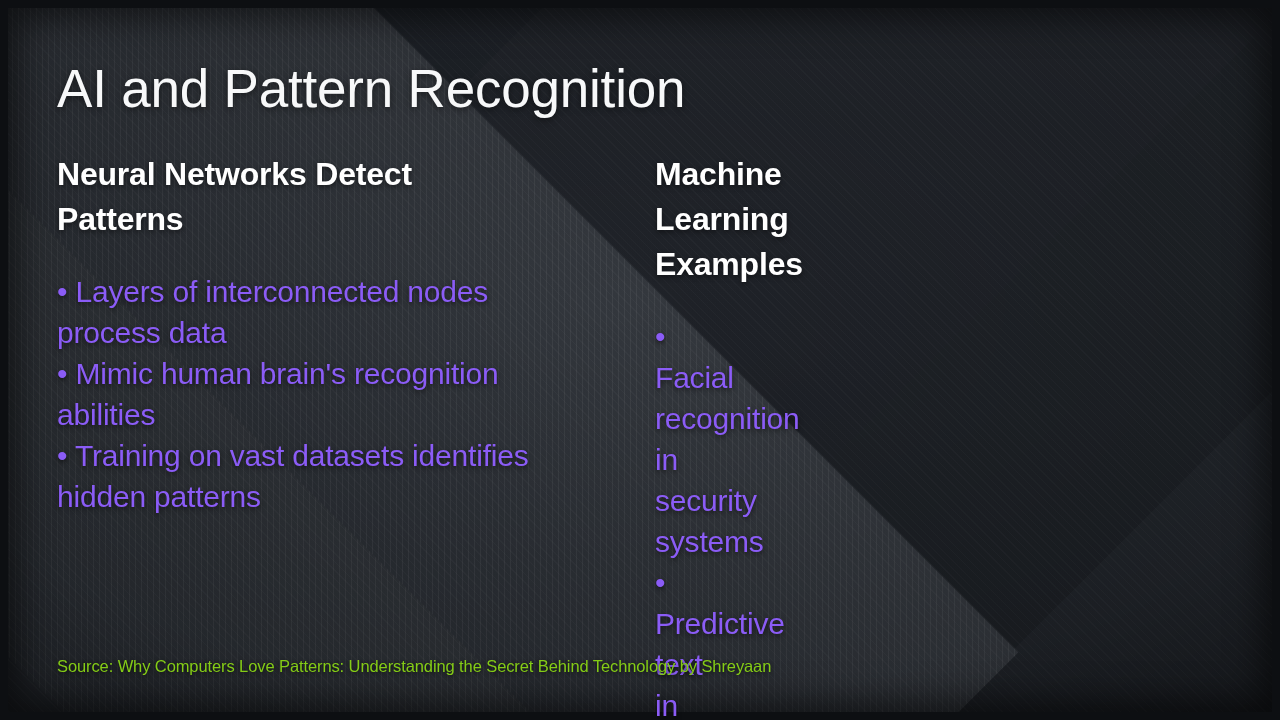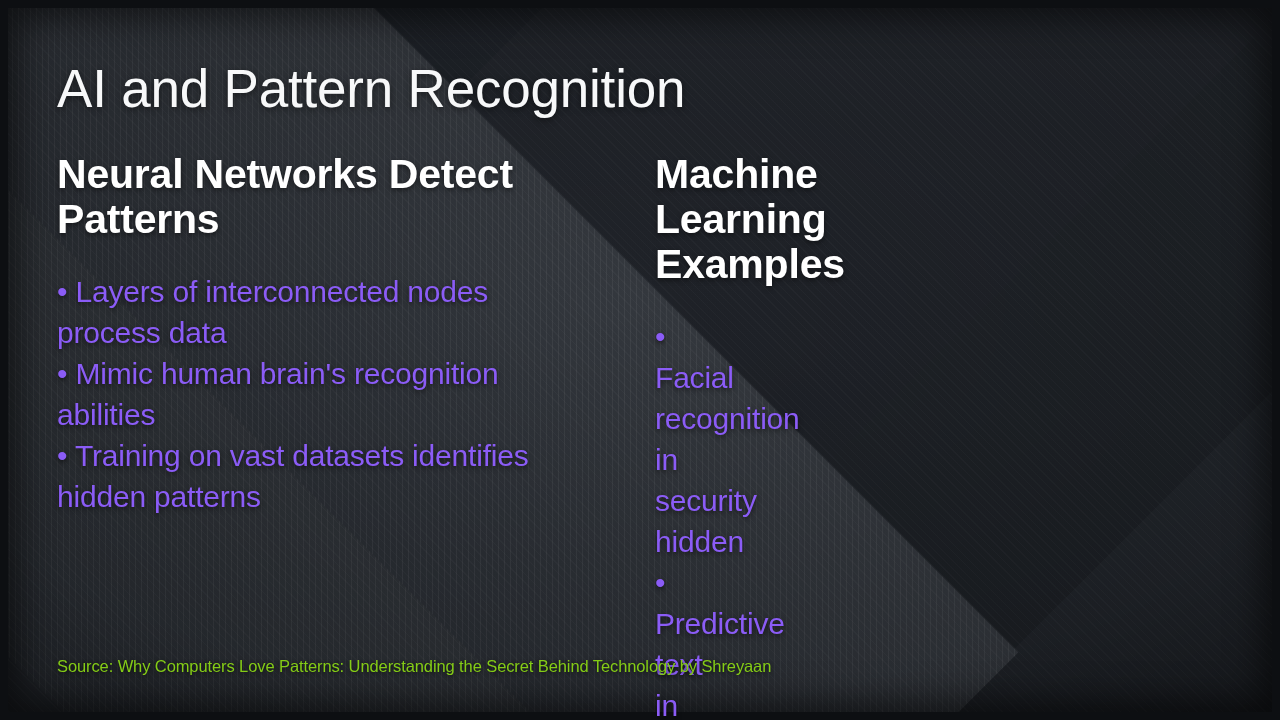--- a/index.html
+++ b/index.html
@@ -147,21 +147,21 @@
     width:1280px;
     display:flex;
     gap:0;
   }
 
   .col { position:relative; }
   .col-left  { width:600px; padding-left:57px; padding-right:30px; }
   .col-right { width:600px; padding-left:655px; margin-left:-600px; padding-right:40px; }
 
   .col-heading {
-    font-size:41px;
+    font-size:32px;
     font-weight:700;
     line-height:45px;
     letter-spacing:-.2px;
     color:#ffffff;
     text-shadow:0 2px 5px rgba(0,0,0,.5);
   }
   .col-left .col-heading  { max-width:460px; }
   .col-right .col-heading { max-width:540px; }
 
   .bullet-list {
@@ -225,21 +225,21 @@
         <ul class="bullet-list">
           <li class="bullet-item"><span class="bullet-dot">•</span> <span>Layers of interconnected nodes process data</span></li>
           <li class="bullet-item"><span class="bullet-dot">•</span> <span>Mimic human brain's recognition abilities</span></li>
           <li class="bullet-item"><span class="bullet-dot">•</span> <span>Training on vast datasets identifies hidden patterns</span></li>
         </ul>
       </div>
 
       <div class="col col-right">
         <h2 class="col-heading">Machine Learning Examples</h2>
         <ul class="bullet-list">
-          <li class="bullet-item"><span class="bullet-dot">•</span> <span>Facial recognition in security hidden</span></li>
+          <li class="bullet-item"><span class="bullet-dot">•</span> <span>Facial recognition in security systems</span></li>
           <li class="bullet-item"><span class="bullet-dot">•</span> <span>Predictive text in smartphones</span></li>
           <li class="bullet-item"> </li>
           <li class="bullet-item"> </li>
         </ul>
       </div>
 
     </div>
 
     <div class="source-note">Source: Why Computers Love Patterns: Understanding the Secret Behind Technology by Shreyaan</div>
 

